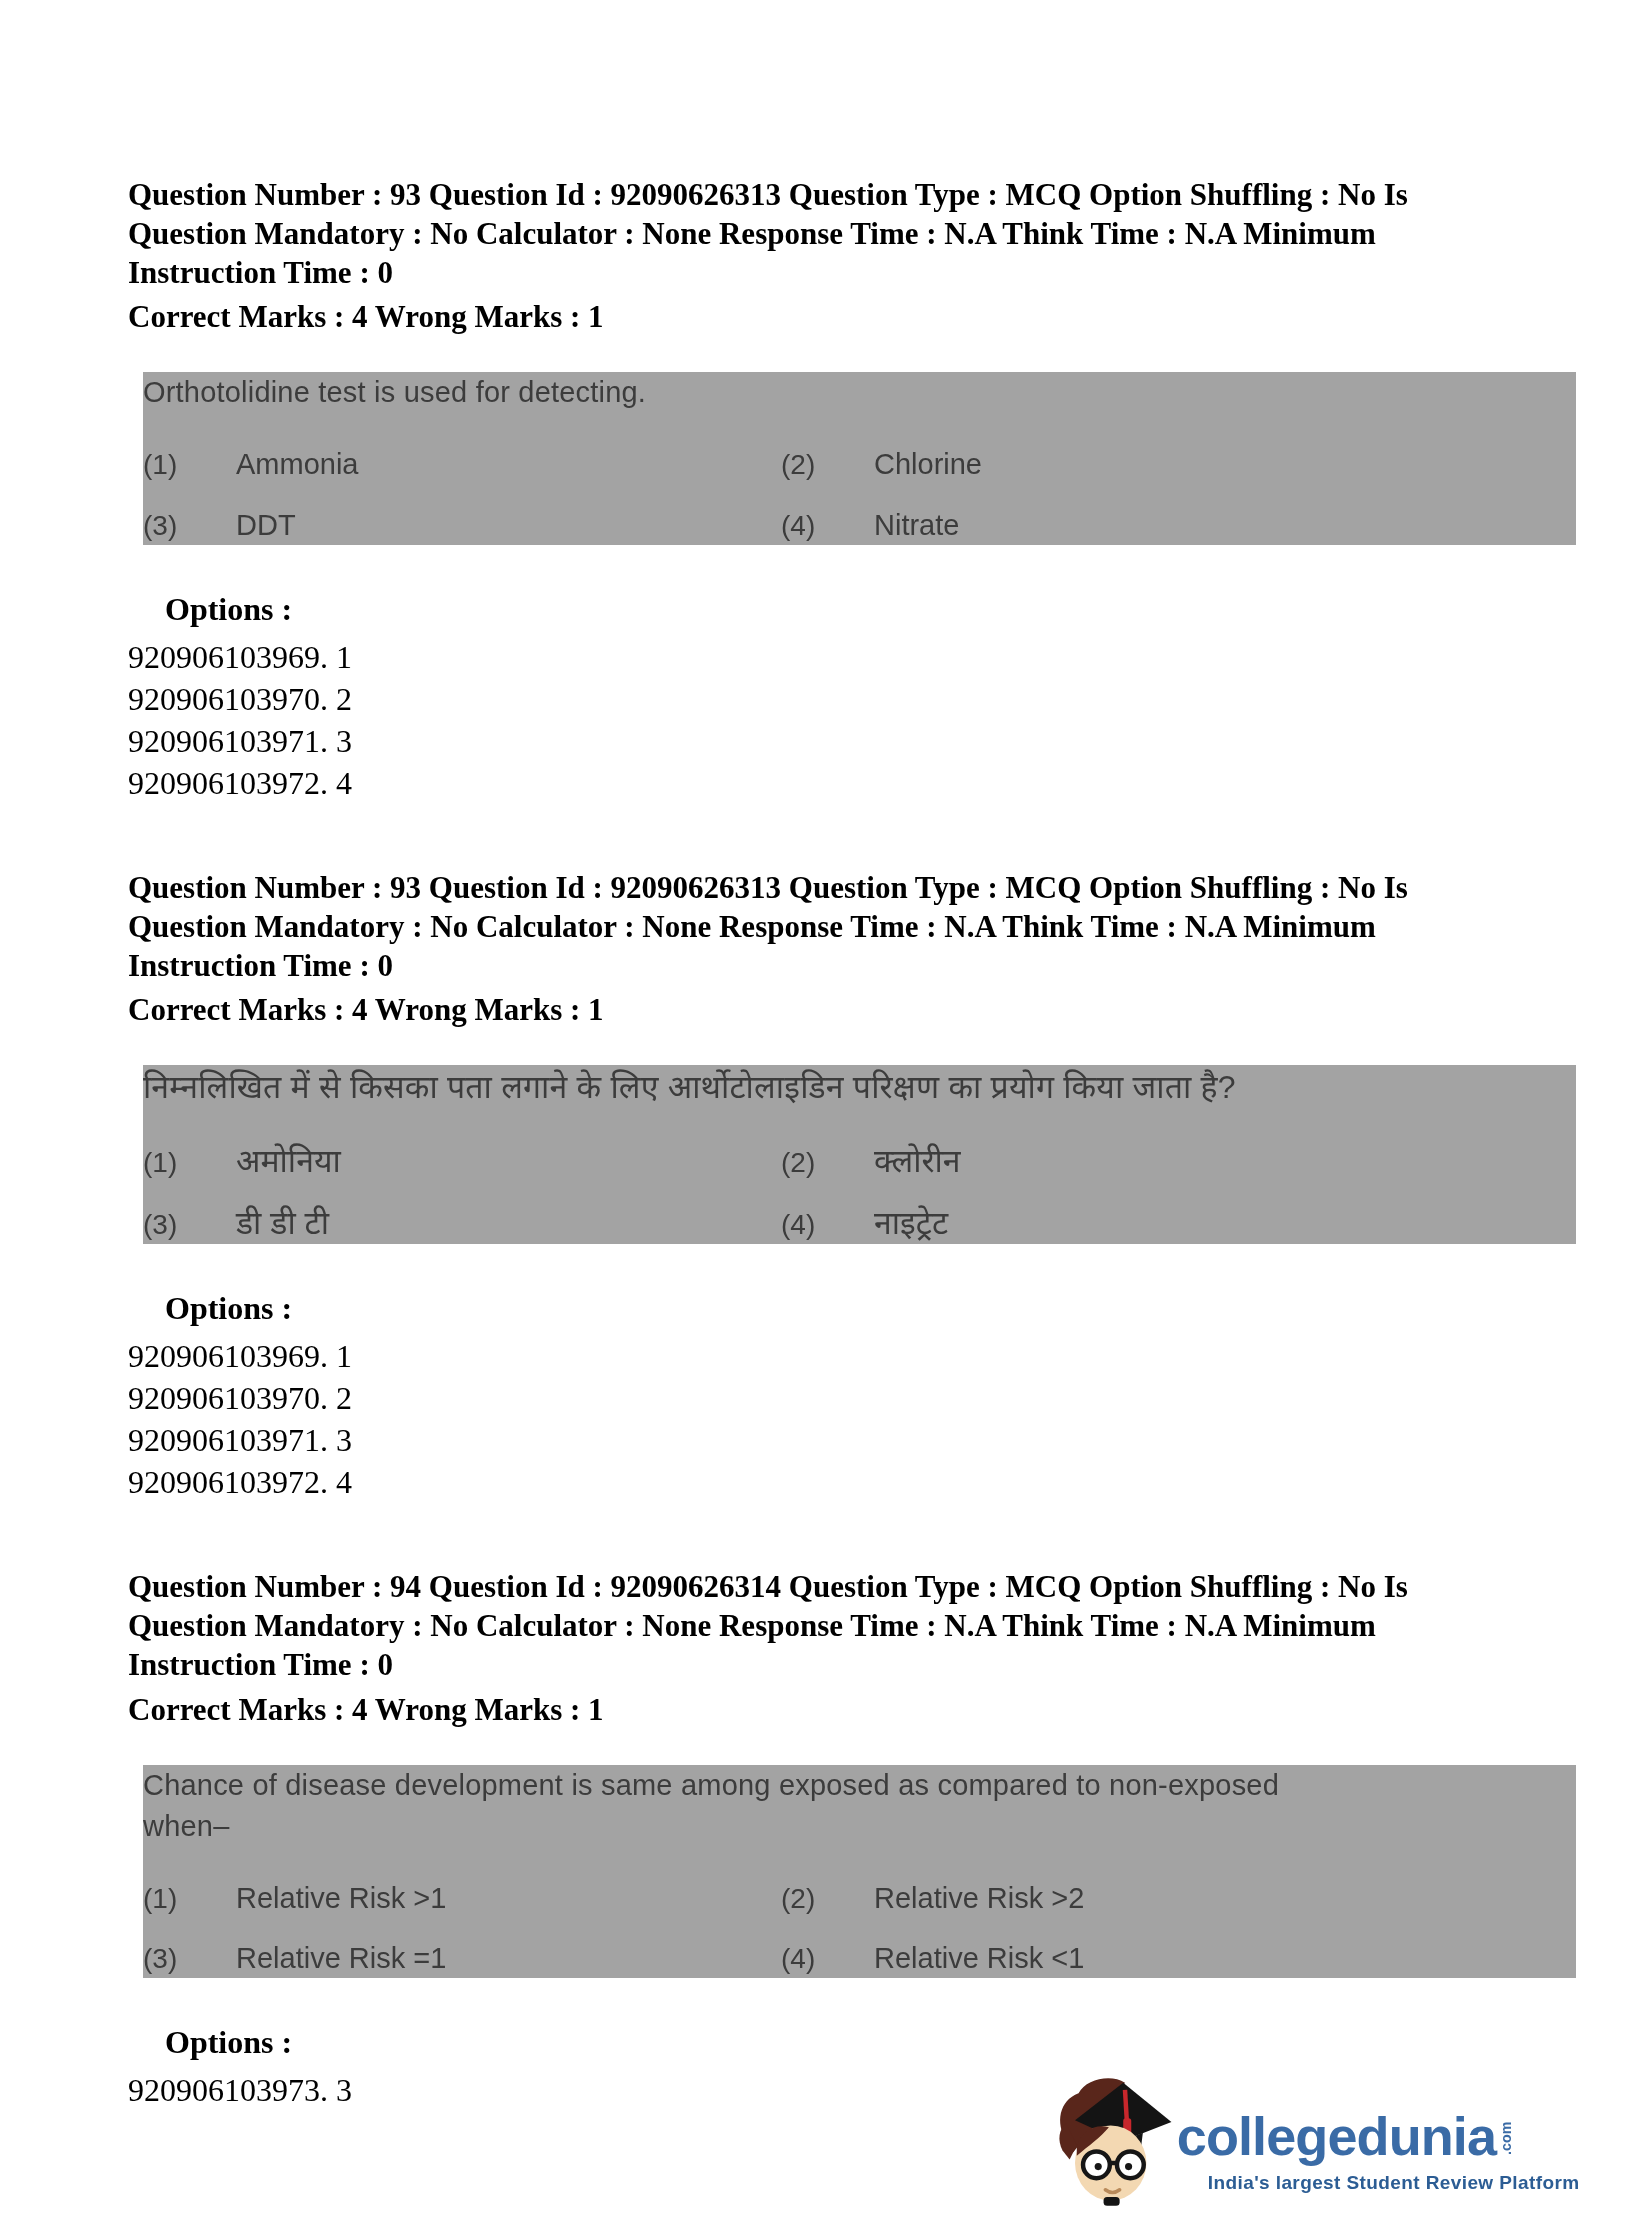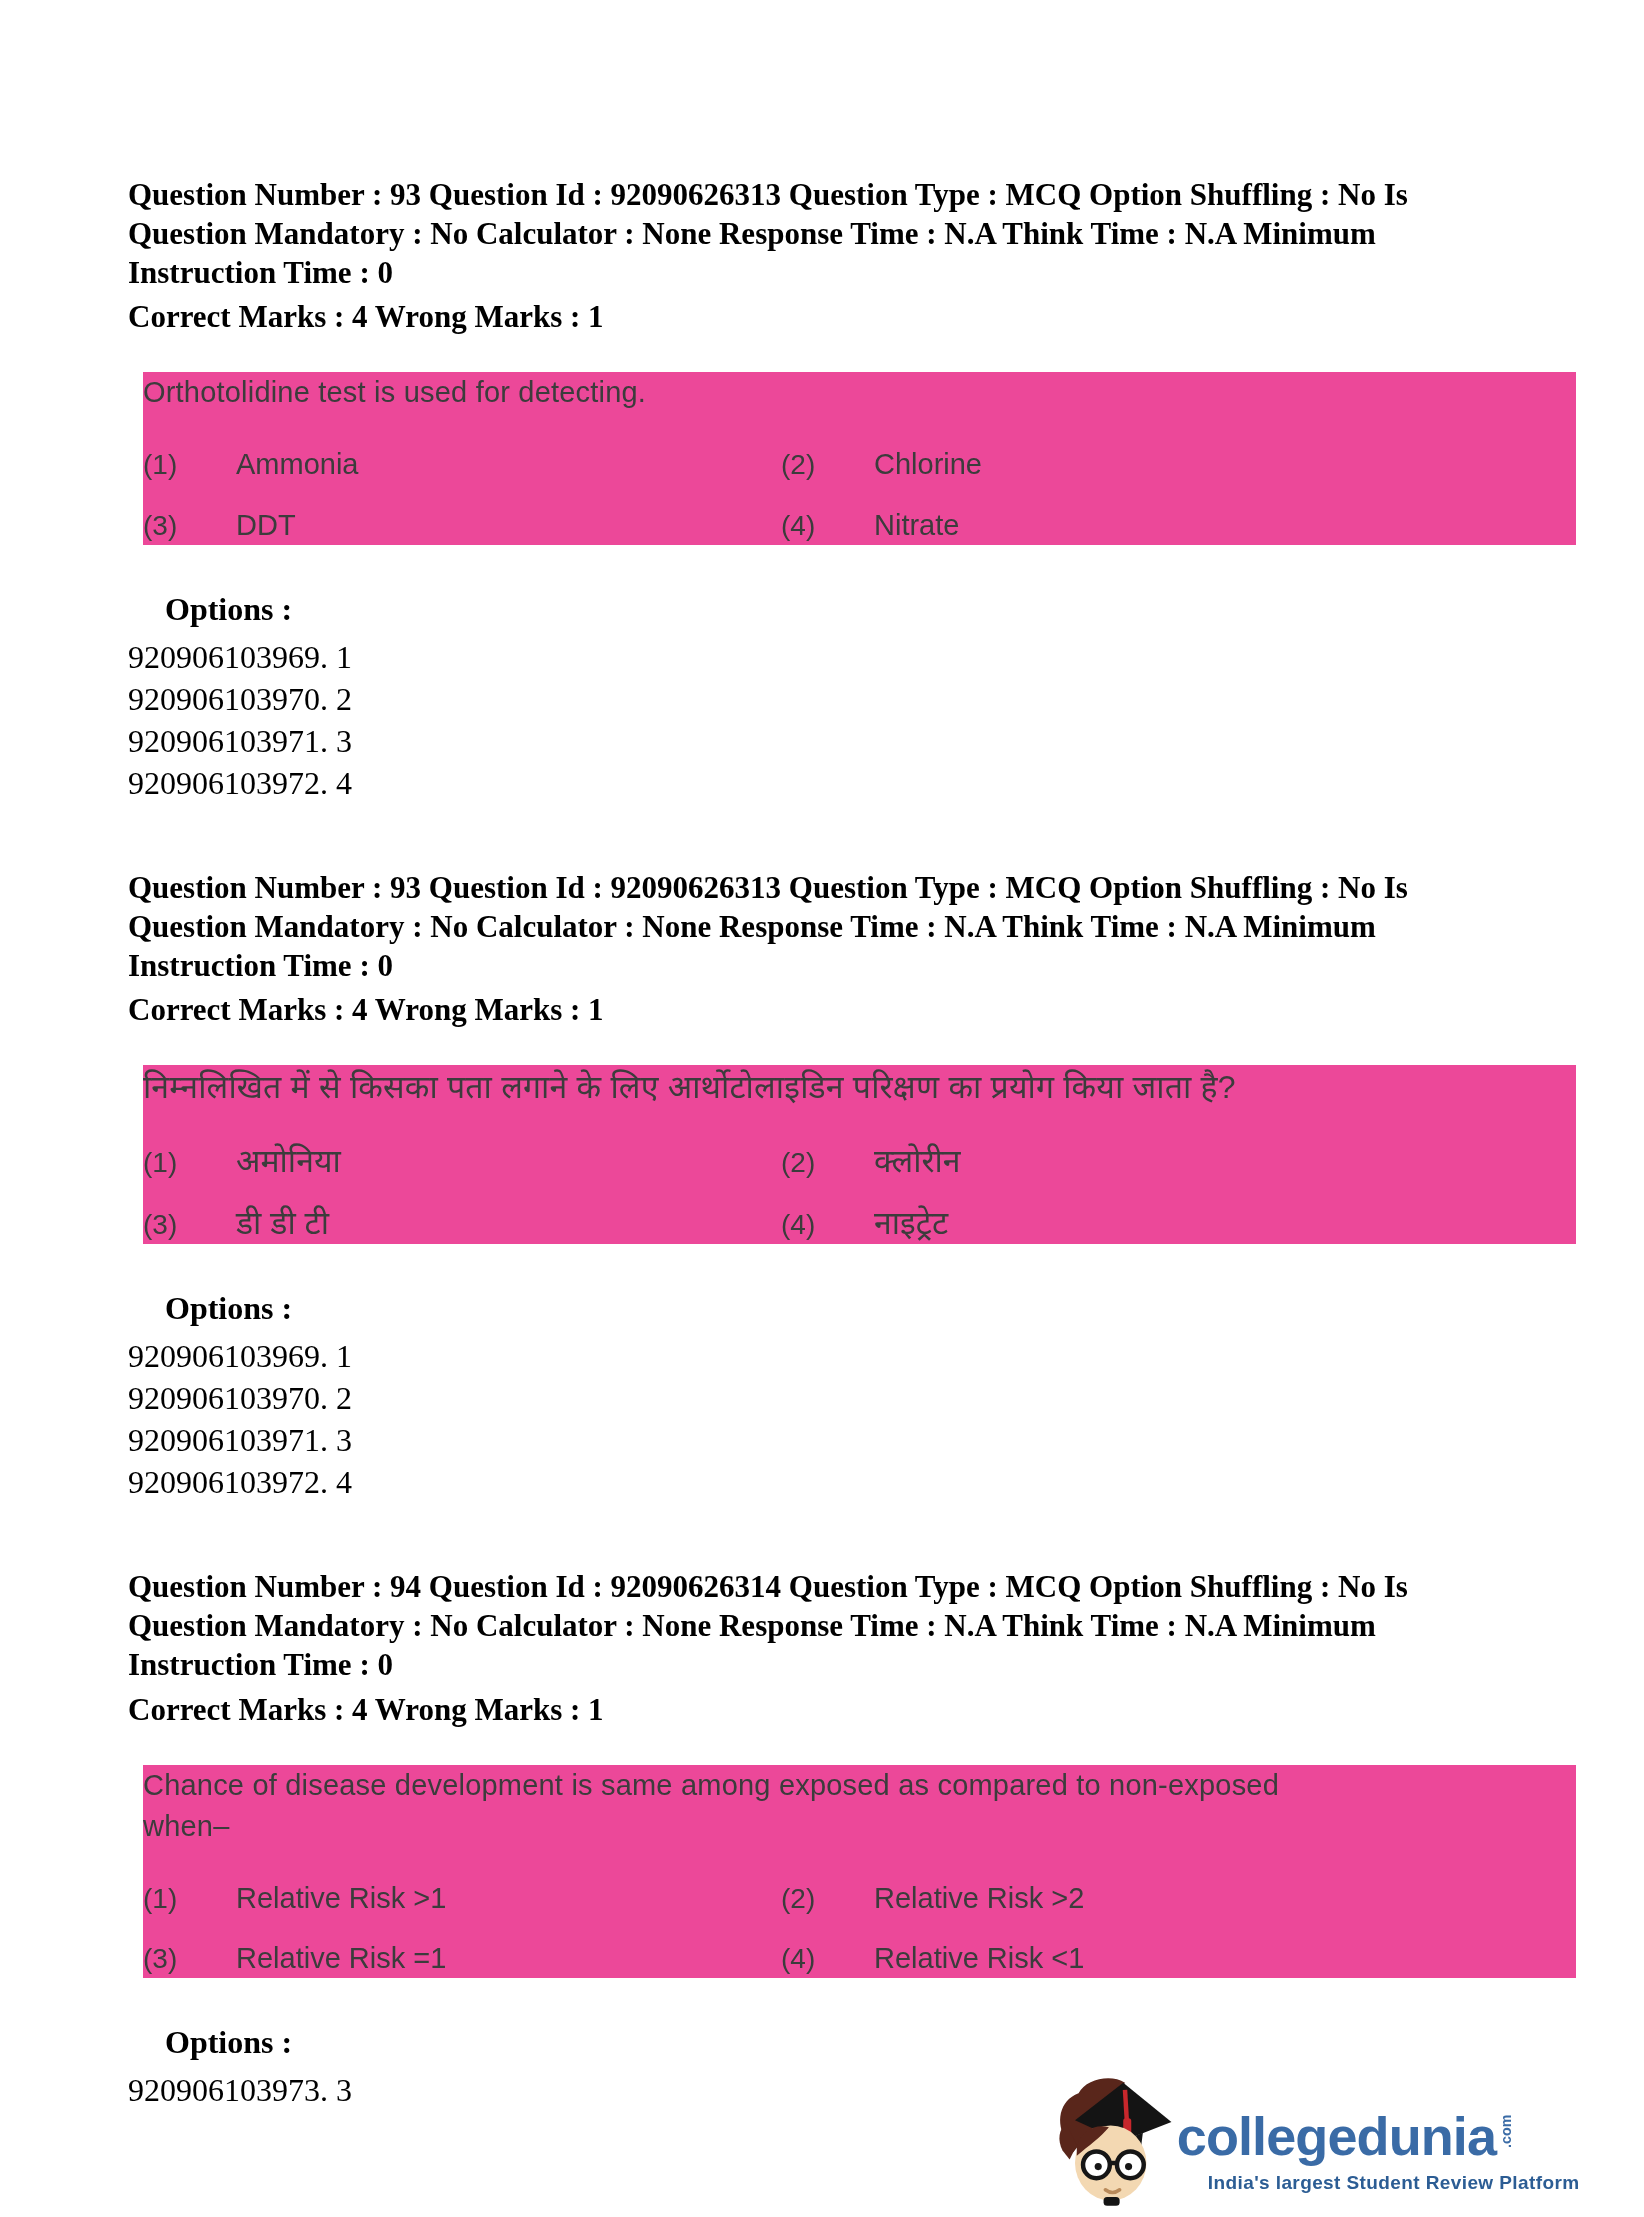--- a/index.html
+++ b/index.html
@@ -28,21 +28,21 @@
   .qmarks {
     margin-top: 5.4px;
     font-weight: bold;
     font-size: 31px;
     line-height: 39px;
   }
   .qbody {
     margin: 36px 16px 0 15px;
     font-family: "Liberation Sans", sans-serif;
     color: #3c3c3c;
-    background: #ec4899;
+    background: #a3a3a3;
   }
   .qtext {
     font-size: 29px;
     line-height: 41px;
     width: 1281px;
     letter-spacing: 0.2px;
   }
   .qtext.hindi { font-size: 32px; line-height: 45px; }
 
   .opt-grid {
@@ -75,21 +75,21 @@
   .brand {
     position: absolute;
     right: 12.5px;
     bottom: 7.2px;
     display: flex;
     align-items: flex-end;
     gap: 1.8px;
     background: #ffffff;
   }
   .brand-text { padding-bottom: 16px; }
-  .brand-row { display: flex; align-items: flex-start; }
+  .brand-row { display: flex; align-items: center; }
   .brand-word {
     font-family: "Liberation Sans", sans-serif;
     font-weight: bold;
     font-size: 54px;
     letter-spacing: -0.9px;
     color: #3a6ba6;
     line-height: 1;
   }
   .brand-com {
     font-family: "Liberation Sans", sans-serif;

